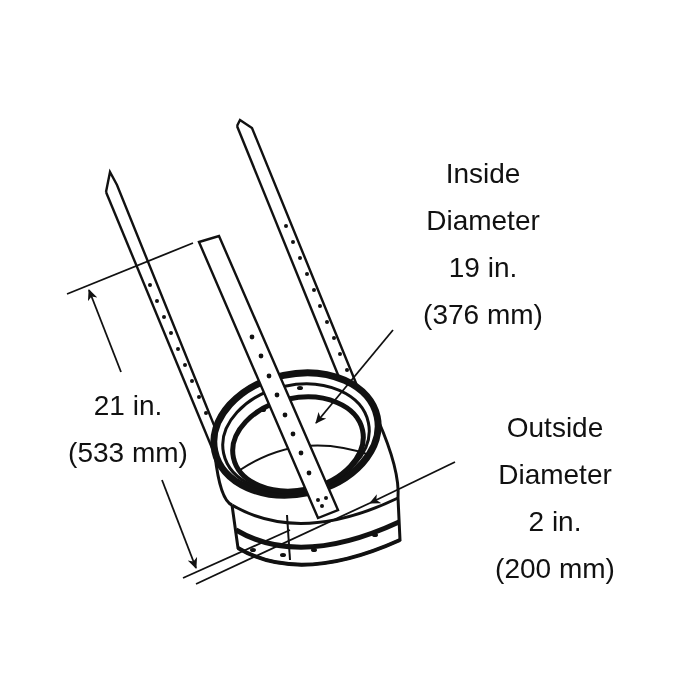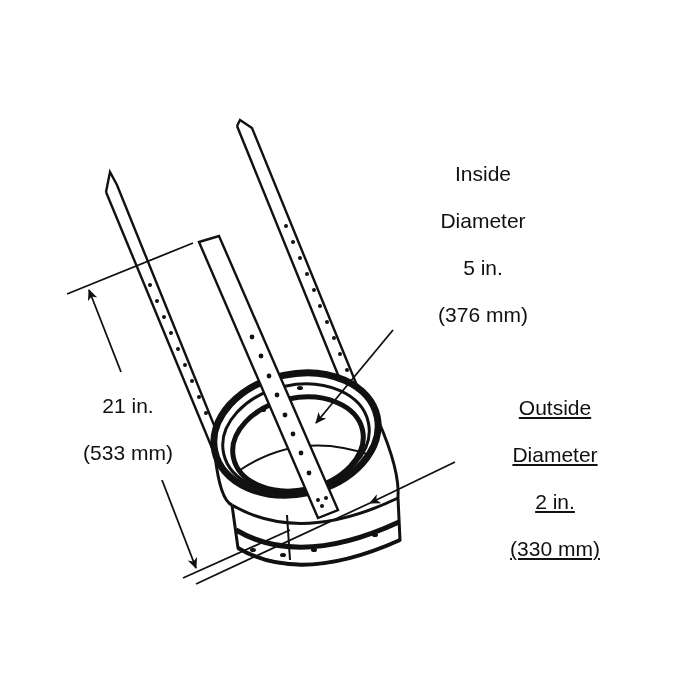--- a/index.html
+++ b/index.html
@@ -1,21 +1,21 @@
 <!DOCTYPE html>
 <html><head>
   <meta charset="utf-8">
   <style>
     html, body { margin: 0; padding: 0; background: #ffffff; }
     body { width: 700px; height: 700px; position: relative; overflow: hidden; font-family: "Liberation Sans", sans-serif; color: #111111; }
     .canvas { position: absolute; left: 0; top: 0; width: 700px; height: 700px; }
-    .label { position: absolute; text-align: center; font-size: 21px; line-height: 47px; color: #111111; white-space: nowrap; }
+    .label { position: absolute; text-align: center; font-size: 28px; line-height: 47px; color: #111111; white-space: nowrap; }
     .label span { display: block; }
     #inside-label { left: 393px; top: 150px; width: 180px; }
-    #outside-label { left: 455px; top: 384px; width: 200px; text-decoration: underline; }
+    #outside-label { left: 455px; top: 404px; width: 200px; }
     #height-label { left: 38px; top: 382px; width: 180px; text-align: center; }
   </style>
 </head>
 <body>
 
 <svg class="canvas" viewBox="0 0 700 700" xmlns="http://www.w3.org/2000/svg">
   <defs>
     <marker id="arrowhead" markerWidth="12" markerHeight="12" refX="10" refY="6" orient="auto" markerUnits="userSpaceOnUse">
       <path d="M0,1 L11,6 L0,11 L3,6 Z" fill="#111"></path>
     </marker>
@@ -111,27 +111,27 @@
 
   <g fill="none" stroke="#111" stroke-width="1.8">
     <line x1="455" y1="462" x2="370" y2="503" marker-end="url(#arrowhead)"></line>
     <line x1="370" y1="503" x2="196" y2="584"></line>
   </g>
 </svg>
 
 <div id="inside-label" class="label">
   <span>Inside</span>
   <span>Diameter</span>
-  <span>5 in.</span>
+  <span>19 in.</span>
   <span>(376 mm)</span>
 </div>
 
 <div id="outside-label" class="label">
   <span>Outside</span>
   <span>Diameter</span>
   <span>2 in.</span>
-  <span>(330 mm)</span>
+  <span>(200 mm)</span>
 </div>
 
 <div id="height-label" class="label">
   <span>21 in.</span>
   <span>(533 mm)</span>
 </div>
 
 </body></html>

